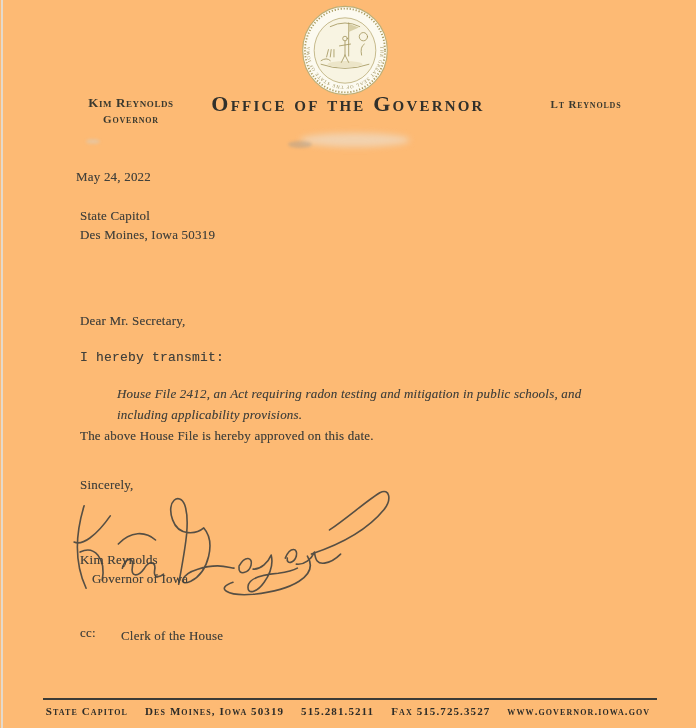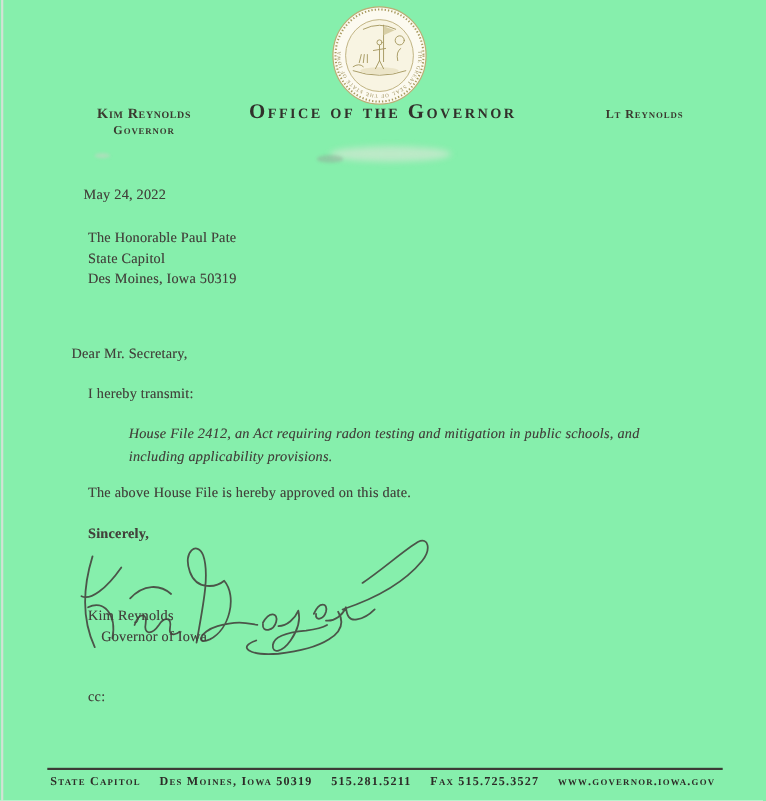--- a/index.html
+++ b/index.html
@@ -1,50 +1,50 @@
 <!DOCTYPE html>
 <html><head>
 <meta charset="utf-8">
 <style>
   html,body{margin:0;padding:0;background:#ffffff;}
   #page{
     position:relative;width:696px;height:728px;overflow:hidden;
-    background:#86efac;
+    background:#fdba74;
     font-family:"Liberation Serif","DejaVu Serif",serif;
     color:#3f3e39;
   }
   
   .scan-edge{position:absolute;left:1px;top:0;width:2px;height:728px;background:#dfdfdc;opacity:.85;}
   .smudge{position:absolute;border-radius:50%;filter:blur(1.5px);pointer-events:none;}
   .smudge.a{left:288px;top:141px;width:24px;height:7px;background:rgba(150,150,148,.38);}
   .smudge.b{left:300px;top:133px;width:110px;height:14px;background:rgba(233,230,222,.55);filter:blur(3px);}
   .smudge.c{left:86px;top:139px;width:14px;height:5px;background:rgba(210,208,202,.45);}
 
   
   .seal{position:absolute;left:299px;top:3px;width:92px;height:95px;}
   .hdr-name-block{position:absolute;top:96px;text-align:center;line-height:1.15;color:#3a392f;}
   .hdr-name-block .nm{font-size:13px;font-weight:600;font-variant:small-caps;letter-spacing:.6px;}
   .hdr-name-block .tt{font-size:11px;font-weight:700;font-variant:small-caps;letter-spacing:.8px;margin-top:2px;}
   .gov-block{left:46px;width:170px;}
   .lt-block{left:516px;width:140px;}
   .office-title{
     position:absolute;left:0;top:91px;width:696px;text-align:center;
-    font-size:19px;font-weight:700;font-variant:small-caps;letter-spacing:2.2px;color:#31302b;
+    font-size:22px;font-weight:700;font-variant:small-caps;letter-spacing:2.2px;color:#31302b;
   }
 
   
   .bodytxt{position:absolute;font-size:13px;letter-spacing:.2px;color:#42413b;
            text-shadow:0 0 .4px rgba(66,65,59,.45);}
   .date{left:76px;top:169px;}
   .recipient{left:80px;top:207px;line-height:18.7px;}
-  .salutation{left:65px;top:313px;}
-  .intro{left:80px;top:350px;}
+  .salutation{left:80px;top:313px;}
+  .intro{left:80px;top:350px;font-family:Liberation Mono, monospace;}
   .bill{left:117px;top:384px;width:492px;line-height:20.5px;font-style:italic;}
-  .approval{left:80px;top:440px;}
-  .closing{left:80px;top:477px;font-weight:bold;}
+  .approval{left:80px;top:428px;}
+  .closing{left:80px;top:477px;}
   .signature{position:absolute;left:66px;top:483px;width:342px;height:114px;}
   .signer-name{left:80px;top:552px;}
   .signer-title{left:92px;top:571px;}
   .cc-label{left:80px;top:625px;}
   .cc-lines{left:121px;top:625px;line-height:21.5px;}
 
   
   .footer-rule{position:absolute;left:43px;top:698px;width:614px;height:2px;background:#3c3b36;}
   .footer-row{
     position:absolute;left:0;top:705px;width:696px;
@@ -92,21 +92,20 @@
 
   <div class="office-title">Office of the Governor</div>
 
   <div class="hdr-name-block lt-block">
     <div class="tt">Lt Reynolds</div>
   </div>
 
   <div class="bodytxt date">May 24, 2022</div>
 
   <div class="bodytxt recipient">
-    <div>The Honorable Paul Pate</div>
     <div>State Capitol</div>
     <div>Des Moines, Iowa 50319</div>
   </div>
 
   <div class="bodytxt salutation">Dear Mr. Secretary,</div>
   <div class="bodytxt intro">I hereby transmit:</div>
   <div class="bodytxt bill">House File 2412, an Act requiring radon testing and mitigation in public schools, and including applicability provisions.</div>
   <div class="bodytxt approval">The above House File is hereby approved on this date.</div>
   <div class="bodytxt closing">Sincerely,</div>
 
@@ -124,20 +123,21 @@
       <path d="M244,70 C268,62 298,48 316,26 C324,16 322,4 312,9 C300,16 280,34 262,46"></path>
       <path d="M240,72 C252,92 224,106 186,110 C160,112 148,104 166,98"></path>
     </g>
   </svg>
 
   <div class="bodytxt signer-name">Kim Reynolds</div>
   <div class="bodytxt signer-title">Governor of Iowa</div>
 
   <div class="bodytxt cc-label">cc:</div>
   <div class="bodytxt cc-lines">
+    <div>Clerk of the House</div>
   </div>
 
   <div class="footer-rule"></div>
   <div class="footer-row">
     <span>State Capitol</span>
     <span>Des Moines, Iowa 50319</span>
     <span>515.281.5211</span>
     <span>Fax 515.725.3527</span>
     <span>www.governor.iowa.gov</span>
   </div>

